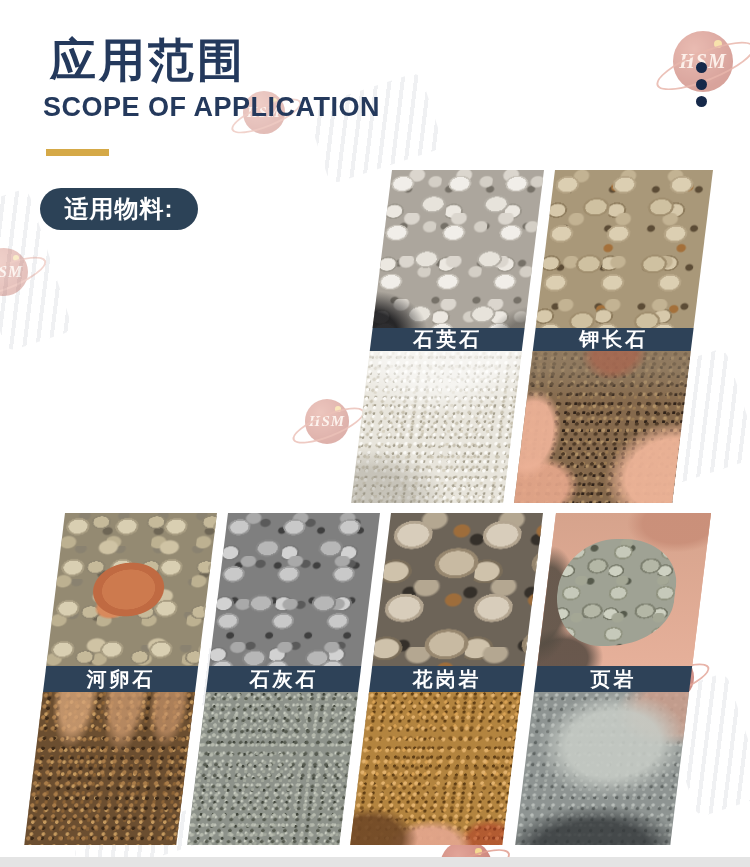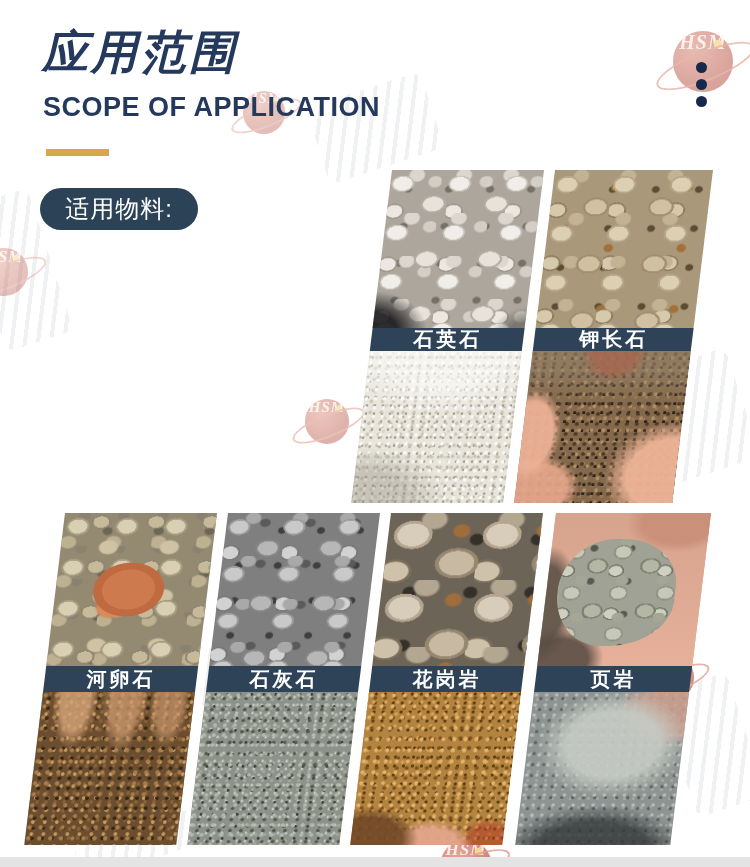--- a/index.html
+++ b/index.html
@@ -11,21 +11,21 @@
          color:#24395c;letter-spacing:3px;}
   .subtitle{position:absolute;left:43px;top:92px;font-size:27px;font-weight:bold;
             color:#24395c;letter-spacing:.5px;}
   .gold-rule{position:absolute;left:46px;top:149px;width:63px;height:7px;background:#d5a947;}
   .dots{position:absolute;left:696px;top:62px;width:12px;height:46px;}
   .dot{position:absolute;left:0;width:11px;height:11px;border-radius:50%;background:#16294a;}
   .dot:nth-child(1){top:0;} .dot:nth-child(2){top:17px;} .dot:nth-child(3){top:34px;}
 
   
   .badge{position:absolute;left:40px;top:188px;width:158px;height:42px;border-radius:22px;
-         background:#2c4257;color:#ffffff;font-size:24px;font-weight:normal;letter-spacing:1px;
+         background:#2c4257;color:#ffffff;font-size:24px;font-weight:bold;letter-spacing:1px;
          display:flex;align-items:center;justify-content:center;}
   .body-text{position:absolute;left:50px;top:247px;width:318px;font-size:22px;line-height:35.5px;
              color:#3e4c63;text-align:justify;letter-spacing:.5px;}
 
   
   .col{position:absolute;transform:skewX(-7deg);transform-origin:0 0;}
   .seg{width:100%;}
   .col.t{height:333px;} .col.b{height:332px;}
   .col.t .rock{height:158px;} .col.t .bar{height:23px;} .col.t .sand{height:152px;}
   .col.b .rock{height:153px;} .col.b .bar{height:26px;} .col.b .sand{height:153px;}
@@ -150,21 +150,21 @@
     radial-gradient(circle at 30% 30%, #b9beba 0 1.4px, transparent 2px),
     radial-gradient(circle at 70% 60%, #5f6563 0 1.4px, transparent 2px),
     radial-gradient(circle at 50% 84%, #a3a9a5 0 1.2px, transparent 1.8px);
     background-size:100% 100%,100% 100%,100% 100%,10px 10px,11px 11px,9px 9px;
     background-repeat:no-repeat,no-repeat,no-repeat,repeat,repeat,repeat;}
 
   
   .wm{position:absolute;}
   .wm .ball{position:absolute;left:12%;top:6%;width:76%;height:76%;border-radius:50%;
     background:radial-gradient(circle at 35% 30%, #d06a55, #a93424 72%);
-    display:flex;align-items:flex-start;justify-content:center;}
+    display:flex;align-items:center;justify-content:center;}
   .wm .hsm{color:rgba(255,236,222,.92);font-style:italic;font-weight:bold;
     font-family:"Liberation Serif","DejaVu Serif",serif;letter-spacing:1px;}
   .wm .ring{position:absolute;left:-13%;top:31%;width:126%;height:33%;
     border:2px solid rgba(204,94,70,.85);border-radius:50%;transform:rotate(-22deg);}
   .wm .moon{position:absolute;right:19%;top:15%;width:13%;height:13%;border-radius:50%;background:#f0c04a;}
   .scribble{position:absolute;opacity:.5;border-radius:10px;transform:rotate(-18deg);
     background:repeating-linear-gradient(115deg, rgba(160,166,178,.32) 0 4px, transparent 4px 13px);}
 
   .footer-strip{position:absolute;left:0;top:857px;width:750px;height:10px;background:#e4e4e4;}
 </style>
@@ -216,21 +216,21 @@
     <div class="ring"></div>
   </div>
   <div class="wm" style="left:432px;top:836px;width:68px;height:68px;opacity:.6;">
     <div class="ball">
         <span class="hsm" style="font-size:17px;">HSM</span>
         <span class="moon"></span>
       </div>
     <div class="ring"></div>
   </div>
 
-  <h1 class="title" style="margin:0;font-style:italic;">应用范围</h1>
+  <h1 class="title" style="margin:8px;">应用范围</h1>
   <div class="subtitle">SCOPE OF APPLICATION</div>
   <div class="gold-rule"></div>
   <div class="dots">
     <span class="dot"></span>
     <span class="dot"></span>
     <span class="dot"></span>
   </div>
 
   <div class="badge">适用物料:</div>
 

